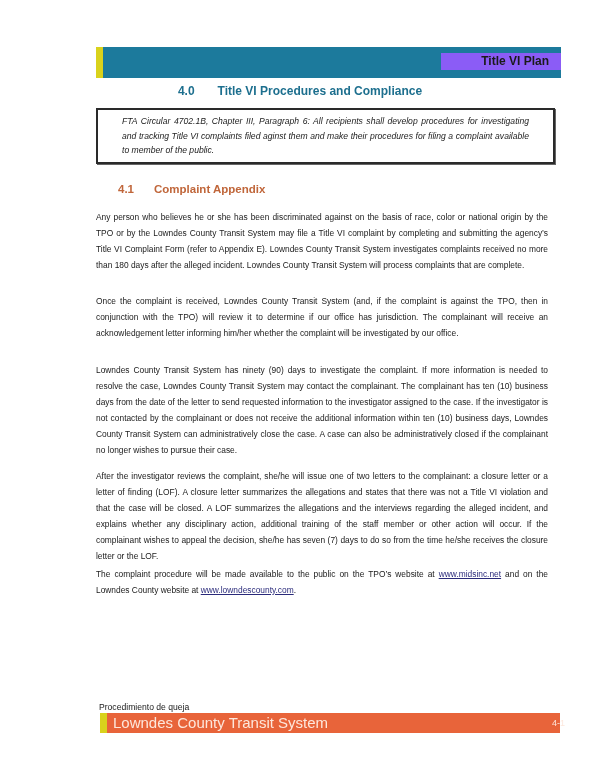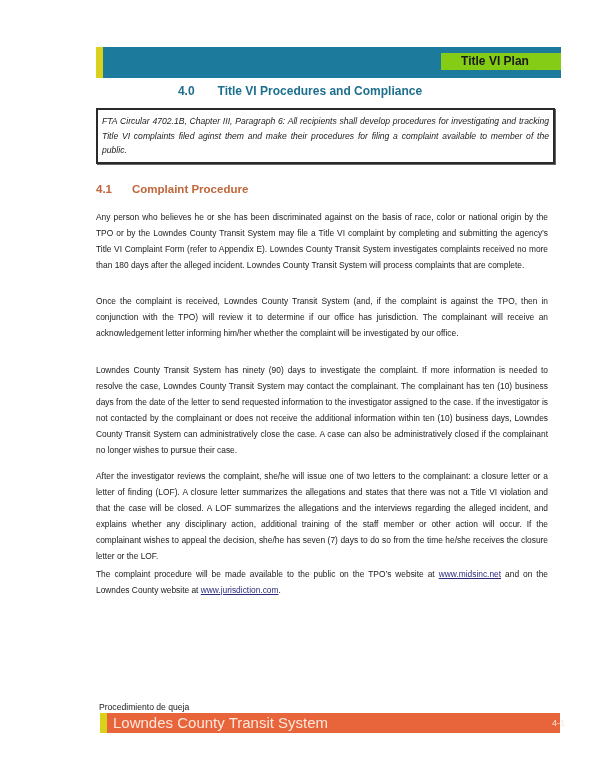--- a/index.html
+++ b/index.html
@@ -9,38 +9,38 @@
     }
     .header-band {
       position: absolute; left: 96px; top: 47px; width: 465px; height: 31px;
       background: #1c7a9c;
     }
     .header-accent {
       position: absolute; left: 96px; top: 47px; width: 7px; height: 31px; background: #d9d21c;
     }
     .header-tag {
       position: absolute; left: 441px; top: 53px; width: 120px; height: 17px;
-      background: #84cc16; color: #1a1a1a; font-weight: bold; font-size: 12px;
-      line-height: 17px; text-align: center; padding-right: 12px; box-sizing: border-box;
+      background: #8b5cf6; color: #1a1a1a; font-weight: bold; font-size: 12px;
+      line-height: 17px; text-align: right; padding-right: 12px; box-sizing: border-box;
     }
     .section-title {
       position: absolute; left: 0; width: 600px; top: 84px; text-align: center;
       color: #1d6f8e; font-weight: bold; font-size: 12px; white-space: pre;
     }
     .section-title .num { margin-right: 23px; }
     .quote-box {
       position: absolute; left: 96px; top: 108px; width: 459px; height: 56px;
-      border: 2px solid #2a2a2a; box-sizing: border-box; padding: 4px 4px;
+      border: 2px solid #2a2a2a; box-sizing: border-box; padding: 4px 24px;
       font-style: italic; font-size: 8.6px; line-height: 14.5px; color: #222;
       text-align: justify; box-shadow: 1px 1px 0 #666;
     }
     .sub-title {
       position: absolute; left: 96px; top: 183px; color: #c0663a; font-weight: bold; font-size: 11.5px;
     }
-    .sub-title .num { display: inline-block; width: 36px; }
+    .sub-title .num { display: inline-block; width: 36px; margin-left: 22px; }
     .para {
       position: absolute; left: 96px; width: 452px; font-size: 8.4px; line-height: 16px;
       text-align: justify; color: #202020;
     }
     .para a { color: #2a2a7a; text-decoration: underline; }
     .bottom-label {
       position: absolute; left: 99px; top: 702px; font-size: 8.6px; color: #1a1a1a;
     }
     .footer-band {
       position: absolute; left: 100px; top: 713px; width: 460px; height: 20px; background: #e8643a;
@@ -59,27 +59,27 @@
 <body>
 
 <div class="header-band"></div>
 <div class="header-accent"></div>
 <div class="header-tag">Title VI Plan</div>
 
 <div class="section-title"><span class="num">4.0</span><span>Title VI Procedures and Compliance</span></div>
 
 <div class="quote-box">FTA Circular 4702.1B, Chapter III, Paragraph 6: All recipients shall develop procedures for investigating and tracking Title VI complaints filed aginst them and make their procedures for filing a complaint available to member of the public.</div>
 
-<div class="sub-title"><span class="num">4.1</span><span>Complaint Procedure</span></div>
+<div class="sub-title"><span class="num">4.1</span><span>Complaint Appendix</span></div>
 
 <div class="para" style="top:209px;">Any person who believes he or she has been discriminated against on the basis of race, color or national origin by the TPO or by the Lowndes County Transit System may file a Title VI complaint by completing and submitting the agency’s Title VI Complaint Form (refer to Appendix E). Lowndes County Transit System investigates complaints received no more than 180 days after the alleged incident. Lowndes County Transit System will process complaints that are complete.</div>
 <div class="para" style="top:293px;">Once the complaint is received, Lowndes County Transit System (and, if the complaint is against the TPO, then in conjunction with the TPO) will review it to determine if our office has jurisdiction. The complainant will receive an acknowledgement letter informing him/her whether the complaint will be investigated by our office.</div>
 <div class="para" style="top:362px;">Lowndes County Transit System has ninety (90) days to investigate the complaint. If more information is needed to resolve the case, Lowndes County Transit System may contact the complainant. The complainant has ten (10) business days from the date of the letter to send requested information to the investigator assigned to the case. If the investigator is not contacted by the complainant or does not receive the additional information within ten (10) business days, Lowndes County Transit System can administratively close the case. A case can also be administratively closed if the complainant no longer wishes to pursue their case.</div>
 <div class="para" style="top:468px;">After the investigator reviews the complaint, she/he will issue one of two letters to the complainant: a closure letter or a letter of finding (LOF). A closure letter summarizes the allegations and states that there was not a Title VI violation and that the case will be closed. A LOF summarizes the allegations and the interviews regarding the alleged incident, and explains whether any disciplinary action, additional training of the staff member or other action will occur. If the complainant wishes to appeal the decision, she/he has seven (7) days to do so from the time he/she receives the closure letter or the LOF.</div>
 
-<div class="para" style="top:566px;"><span>The complaint procedure will be made available to the public on the TPO’s website at </span><a href="#">www.midsinc.net</a><span> and on the Lowndes County website at </span><a href="#">www.jurisdiction.com</a><span>.</span></div>
+<div class="para" style="top:566px;"><span>The complaint procedure will be made available to the public on the TPO’s website at </span><a href="#">www.midsinc.net</a><span> and on the Lowndes County website at </span><a href="#">www.lowndescounty.com</a><span>.</span></div>
 
 <div class="bottom-label">Procedimiento de queja</div>
 
 <div class="footer-band"></div>
 <div class="footer-accent"></div>
 <div class="footer-text">Lowndes County Transit System</div>
 <div class="footer-page">4-1</div>
 
 </body></html>

